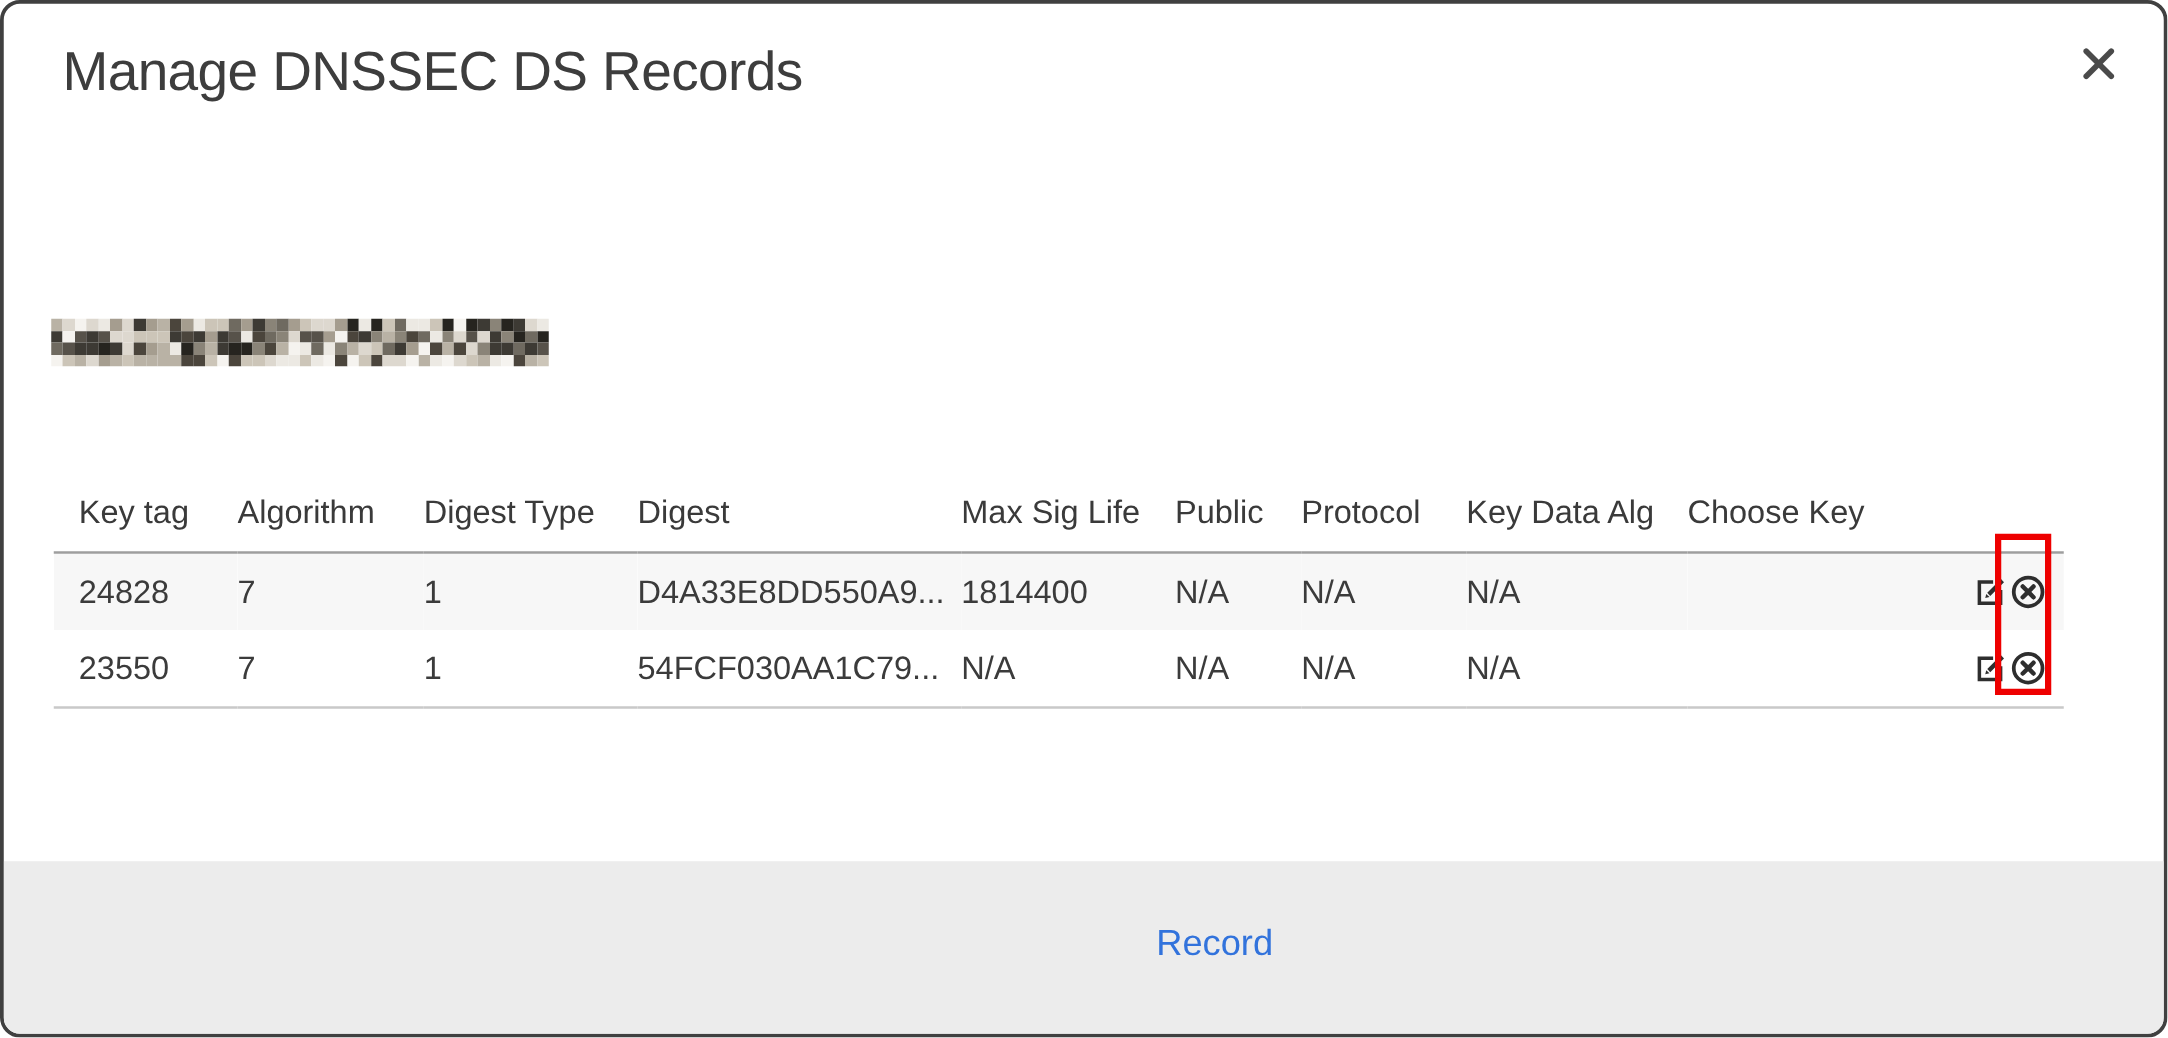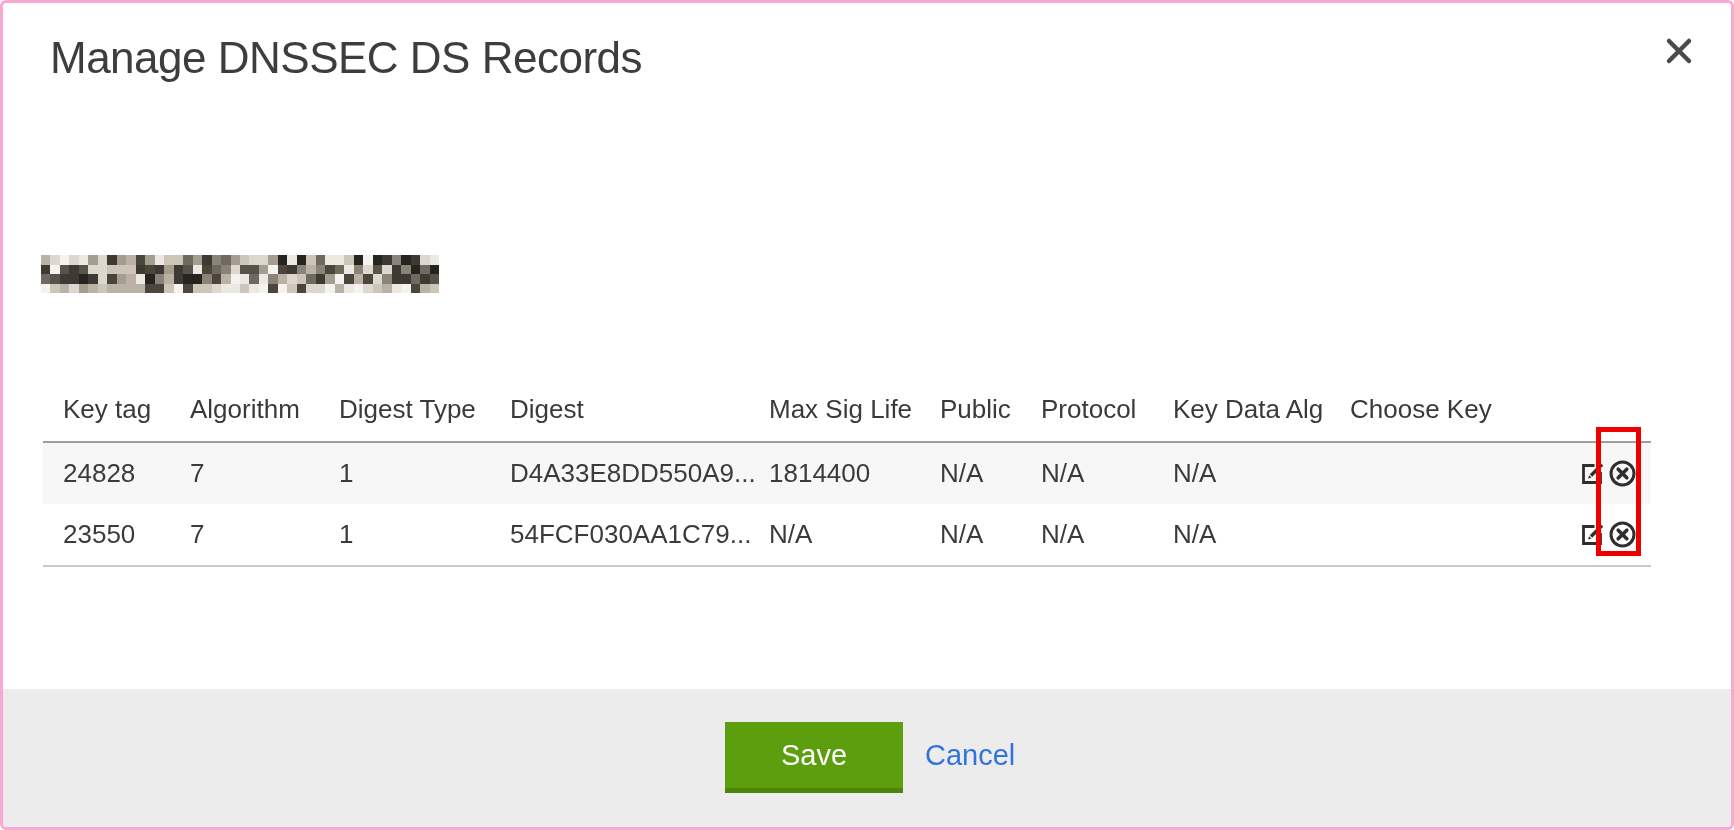--- a/index.html
+++ b/index.html
@@ -6,22 +6,22 @@
   html, body { background: #ffffff; }
   body {
     font-family: "Liberation Sans", "DejaVu Sans", sans-serif;
     color: #3b3b3b;
     width: 1734px; height: 830px;
   }
   .modal {
     position: relative;
     width: 1734px; height: 830px;
     background: #ffffff;
-    border: 3px solid #f9a8d4;
-    border-radius: 6px;
+    border: 3px solid #404040;
+    border-radius: 16px;
     overflow: hidden;
   }
   .modal-title {
     position: absolute; left: 47px; top: 30px;
     font-size: 44px; font-weight: 300; color: #3d3d3d;
     letter-spacing: -0.5px;
   }
   .close-btn {
     position: absolute; right: 32px; top: 28px;
     width: 40px; height: 40px;
@@ -389,17 +389,16 @@
           </div>
         </td>
       </tr>
     </tbody>
   </table>
 
   <div class="annotation-rect"></div>
 
 
   <div class="modal-footer">
-    <button class="save-btn">Save</button>
-    <a class="cancel-link">Cancel</a>
+    <a class="cancel-link">Record</a>
   </div>
 
 </div>
 
 </body></html>

